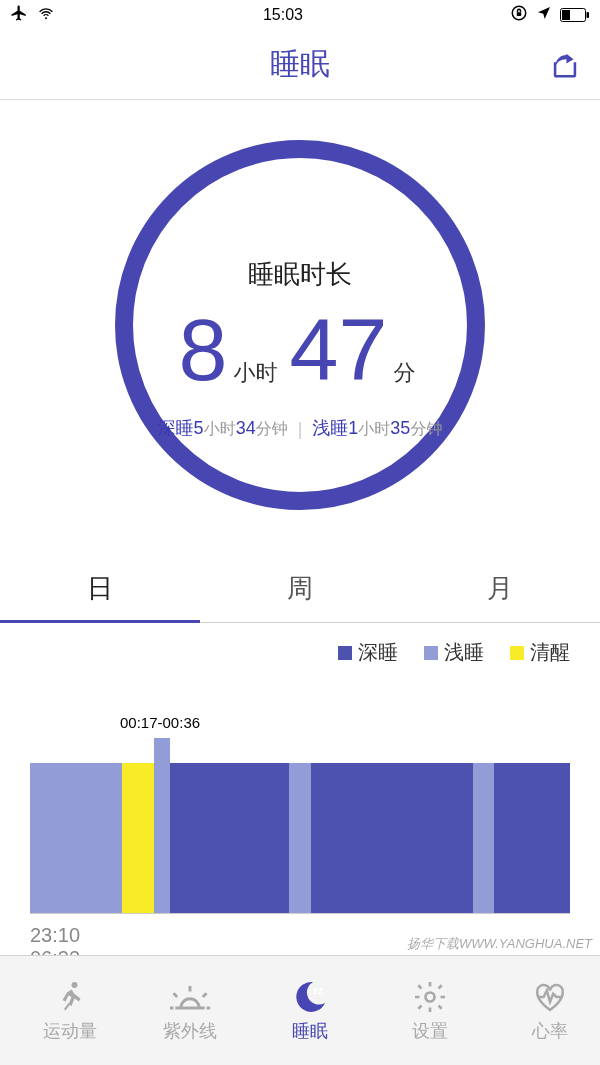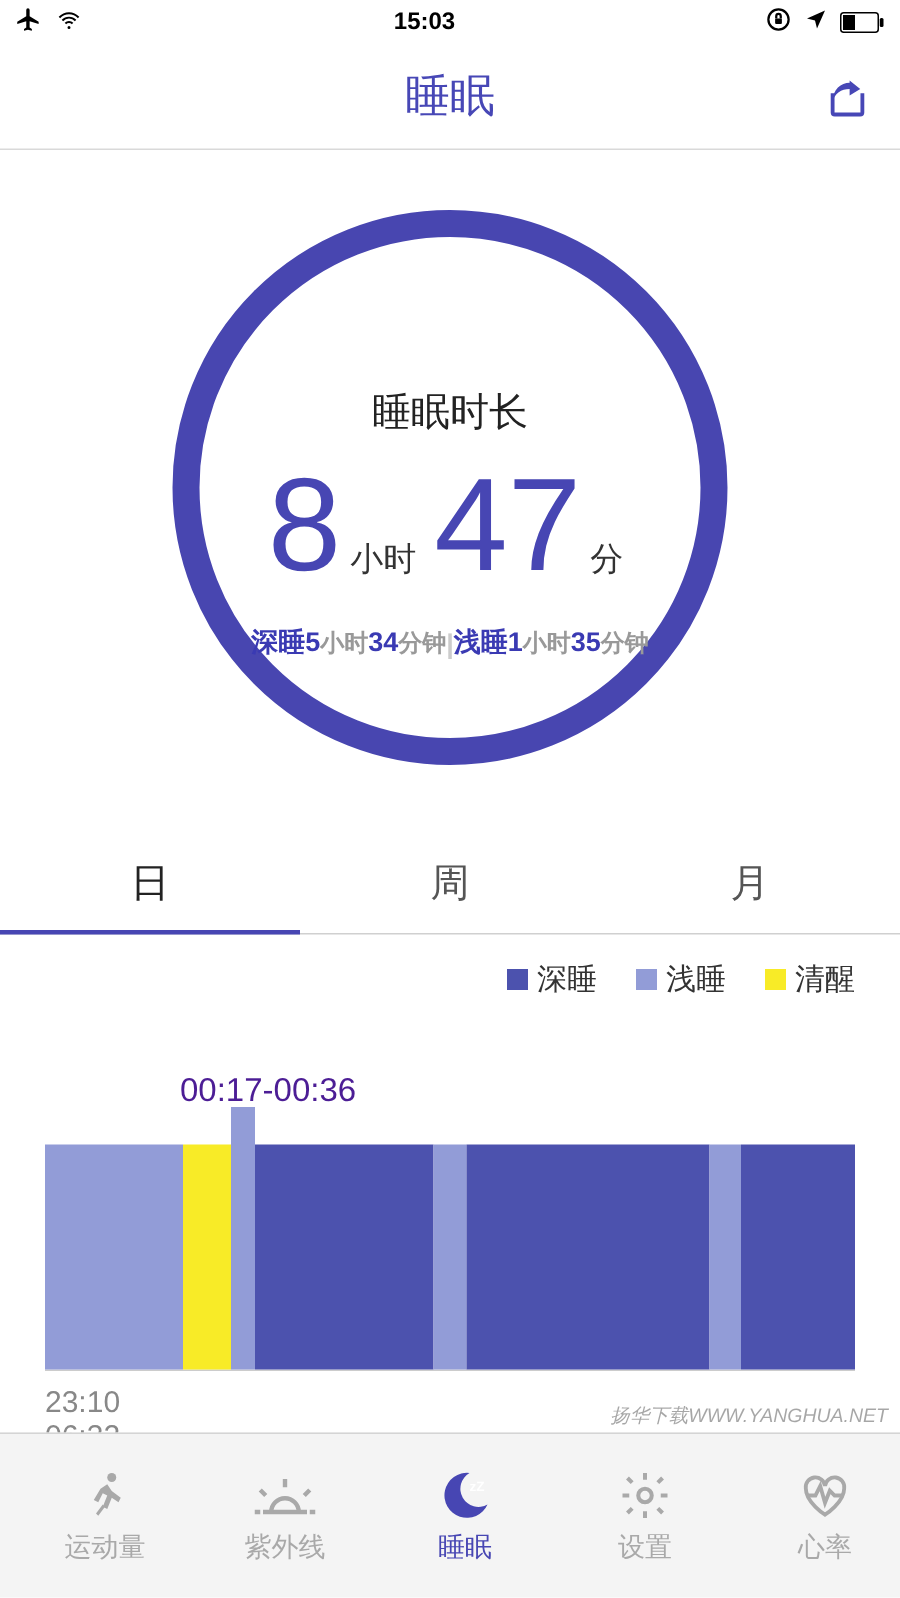--- a/index.html
+++ b/index.html
@@ -1,60 +1,60 @@
 <!DOCTYPE html>
 <html><head>
   <meta charset="utf-8">
   <style>
     * { margin: 0; padding: 0; box-sizing: border-box; }
     html, body { width: 600px; height: 1065px; font-family: -apple-system, "Helvetica Neue", Arial, sans-serif; background: #fff; overflow: hidden; }
 
     
     .status-bar { height: 30px; display: flex; align-items: center; justify-content: space-between; padding: 0 10px; font-size: 16px; color: #000; }
     .status-left, .status-right { display: flex; align-items: center; gap: 8px; }
-    .status-center { font-weight: 700; }
+    .status-center { font-weight: 400; }
     .battery { display: inline-flex; align-items: center; }
 
     
     .header { position: relative; height: 70px; display: flex; align-items: center; justify-content: center; border-bottom: 1px solid #d9d9d9; }
     .header-title { font-size: 30px; color: #4747B6; font-weight: 500; }
     .share-btn { position: absolute; right: 18px; top: 18px; width: 34px; height: 34px; color: #4747B6; }
 
     
     .scroll-area { height: calc(1065px - 30px - 70px - 110px); overflow-y: auto; -webkit-overflow-scrolling: touch; }
     .scroll-area::-webkit-scrollbar { width: 6px; }
     .scroll-area::-webkit-scrollbar-thumb { background: #bbb; border-radius: 3px; }
 
     
     .circle-wrap { display: flex; justify-content: center; align-items: center; padding: 40px 0 35px; }
     .circle { width: 370px; height: 370px; border-radius: 50%; border: 18px solid #4846B0; display: flex; flex-direction: column; justify-content: center; align-items: center; }
     .circle-label { font-size: 26px; color: #222; margin-bottom: 14px; margin-top: 47px; }
     .circle-big { display: flex; align-items: baseline; gap: 6px; }
     .big-num { font-size: 88px; color: #4746B3; font-weight: 300; line-height: 1; }
     .big-unit { font-size: 22px; color: #333; padding: 0 6px 10px 0; }
-    .circle-sub { display: flex; align-items: flex-end; margin-top: 18px; font-size: 18px; font-weight: bold; }
+    .circle-sub { display: flex; align-items: flex-end; gap: 10px; margin-top: 18px; font-size: 18px; }
     .sub-part { color: #3a3ab3; }
     .sub-part .num { color: #3a3ab3; }
     .sub-part .lbl { color: #999; font-size: 16px; }
     .sub-sep { color: #ccc; }
 
     
     .range-tabs { position: relative; display: flex; border-bottom: 1px solid #d0d0d0; margin: 10px 0 2px; }
     .range-tab { flex: 1; text-align: center; font-size: 26px; color: #555; padding: 16px 0; }
     .range-tab.active { color: #222; }
     .underline { position: absolute; bottom: -1px; left: 0; width: 33.33%; height: 3px; background: #4746B3; }
 
     
     .legend { display: flex; justify-content: flex-end; gap: 26px; padding: 14px 30px 4px; align-items: center; font-size: 20px; color: #333; }
     .legend-item { display: flex; align-items: center; gap: 6px; }
     .swatch { width: 14px; height: 14px; display: inline-block; }
 
     
     .chart-wrap { padding: 0 30px; margin-top: 10px; position: relative; }
-    .tooltip { position: absolute; left: 120px; top: 0; font-size: 22px; color: #4c1d95; }
+    .tooltip { position: absolute; left: 120px; top: 0; font-size: 15px; color: #000000; }
     .chart { position: relative; height: 200px; margin-top: 44px; border-bottom: 1px solid #ccc; display: flex; align-items: flex-end; }
     .seg { height: 150px; }
     .seg.bump { height: 175px; }
     .axis { display: flex; justify-content: space-between; font-size: 20px; color: #888; padding: 10px 0 20px; flex-direction: column; }
 
     
     .nav { position: absolute; bottom: 0; left: 0; right: 0; height: 110px; border-top: 1px solid #d4d4d4; background: #f4f4f4; display: flex; }
     .nav-item { flex: 1; display: flex; flex-direction: column; align-items: center; justify-content: center; gap: 4px; color: #a9a9a9; font-size: 18px; margin-left: 20px; }
     .nav-item.active { color: #4746B3; }
     .nav-icon { width: 44px; height: 36px; display: flex; align-items: center; justify-content: center; }

